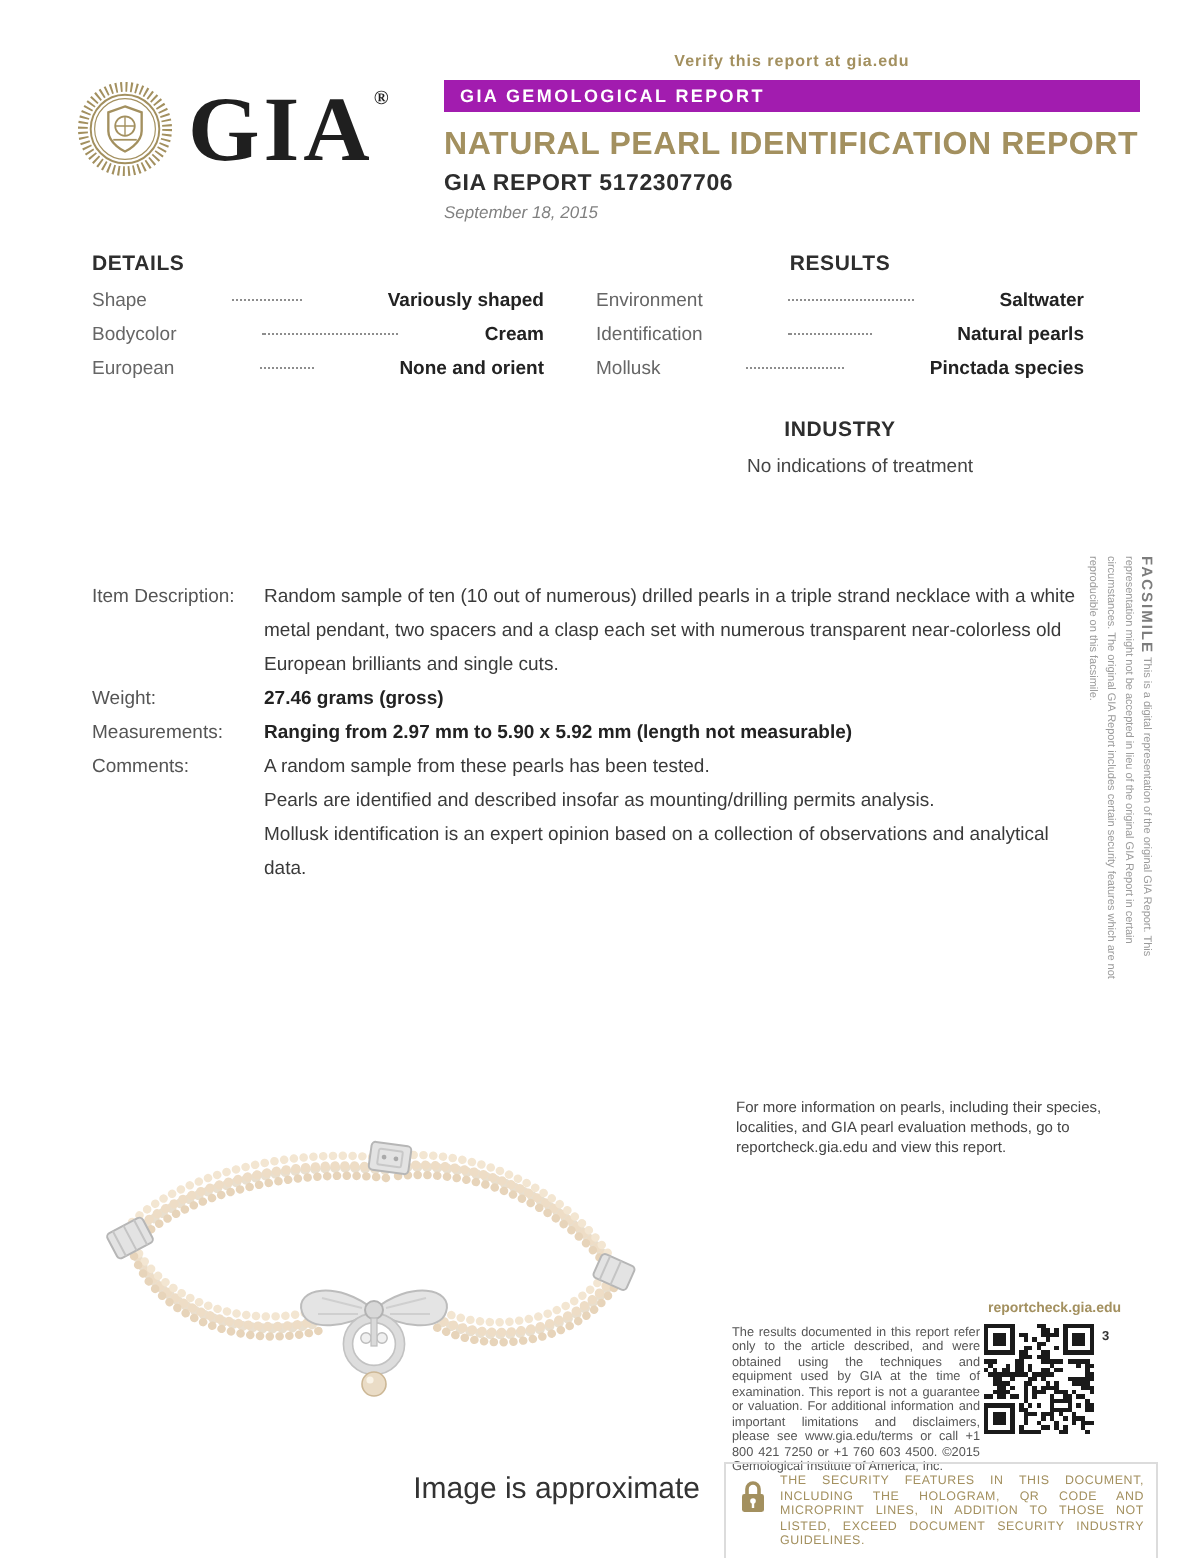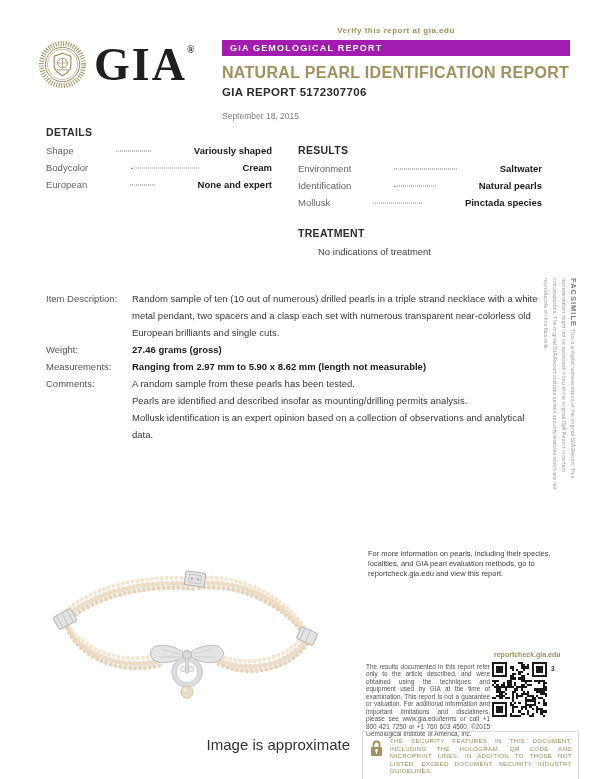--- a/index.html
+++ b/index.html
@@ -12,25 +12,25 @@
   .logo { position:absolute; left:38px; top:40px; display:flex; align-items:flex-start;font-weight:bold; }
   .logo-text { font-family:"Liberation Serif", serif; font-size:46px; line-height:46px;
     color:#1f1f1f; letter-spacing:2px; margin-left:7px; margin-top:2px; }
   .logo-reg { font-family:"Liberation Serif", serif; font-size:10px; color:#1f1f1f; margin-top:4px; }
   .header-block { position:absolute; left:222px; top:26px; width:348px; }
   .verify { text-align:center; color:#a3905f; font-size:8px; font-weight:bold; letter-spacing:.5px; }
   .bar { margin-top:5px; background:#a21caf; color:#ffffff; font-size:9px; font-weight:bold;
     letter-spacing:1.2px; padding:3px 8px 3px 8px; }
   .title { margin-top:8px; color:#a3905f; font-size:16px; font-weight:bold; letter-spacing:.3px; }
   .report-no { margin-top:4px; color:#2d2d2d; font-size:11.5px; font-weight:bold; letter-spacing:.3px; }
-  .date { margin-top:13px; color:#808080; font-size:8.5px; }
+  .date { margin-top:3px; color:#808080; font-size:8.5px;font-style:italic; }
   
   .col { position:absolute; }
   .details-col { left:46px; top:126px; width:226px; }
-  .results-col { left:298px; top:144px; width:244px; }
+  .results-col { left:298px; top:126px; width:244px;text-align:center; }
   .sec-head { font-size:10.5px; font-weight:bold; color:#2e2e2e; letter-spacing:.3px; margin-bottom:7px; }
   .kv-row { display:flex; align-items:baseline; height:17px; font-size:9.5px;gap:40px; }
   .kv-row .lbl { color:#666; }
   .kv-row .dots { flex:1; border-bottom:1.5px dotted #8d8d8d; margin:0 3px; transform:translateY(-2.5px); }
   .kv-row .val { color:#222; font-weight:bold; white-space:nowrap; }
   .treatment { margin-top:13px; }
   .treatment-text { font-size:9.5px; color:#444;padding-left:20px; }
   
   .desc { position:absolute; left:46px; top:290px; width:502px; font-size:9.5px; line-height:17px; color:#3a3a3a; }
   .desc-row { display:grid; grid-template-columns:86px 1fr; }
@@ -94,21 +94,21 @@
       <span class="val">Variously shaped</span>
     </div>
     <div class="kv-row">
       <span class="lbl">Bodycolor</span>
       <span class="dots"></span>
       <span class="val">Cream</span>
     </div>
     <div class="kv-row">
       <span class="lbl">European</span>
       <span class="dots"></span>
-      <span class="val">None and expert</span>
+      <span class="val">None and orient</span>
     </div>
   </div>
 
   <div class="col results-col">
     <div class="sec-head">RESULTS</div>
     <div class="kv-row">
       <span class="lbl">Environment</span>
       <span class="dots"></span>
       <span class="val">Saltwater</span>
     </div>
@@ -116,37 +116,37 @@
       <span class="lbl">Identification</span>
       <span class="dots"></span>
       <span class="val">Natural pearls</span>
     </div>
     <div class="kv-row">
       <span class="lbl">Mollusk</span>
       <span class="dots"></span>
       <span class="val">Pinctada species</span>
     </div>
     <div class="treatment">
-      <div class="sec-head">TREATMENT</div>
+      <div class="sec-head">INDUSTRY</div>
       <div class="treatment-text">No indications of treatment</div>
     </div>
   </div>
 
   <div class="desc">
     <div class="desc-row">
       <div class="desc-label">Item Description:</div>
       <div class="desc-val">Random sample of ten (10 out of numerous) drilled pearls in a triple strand necklace with a white metal pendant, two spacers and a clasp each set with numerous transparent near-colorless old European brilliants and single cuts.</div>
     </div>
     <div class="desc-row">
       <div class="desc-label">Weight:</div>
       <div class="desc-val bold">27.46 grams (gross)</div>
     </div>
     <div class="desc-row">
       <div class="desc-label">Measurements:</div>
-      <div class="desc-val bold">Ranging from 2.97 mm to 5.90 x 8.62 mm (length not measurable)</div>
+      <div class="desc-val bold">Ranging from 2.97 mm to 5.90 x 5.92 mm (length not measurable)</div>
     </div>
     <div class="desc-row">
       <div class="desc-label">Comments:</div>
       <div>
         <div>A random sample from these pearls has been tested.</div>
         <div>Pearls are identified and described insofar as mounting/drilling permits analysis.</div>
         <div>Mollusk identification is an expert opinion based on a collection of observations and analytical data.</div>
       </div>
     </div>
   </div>

